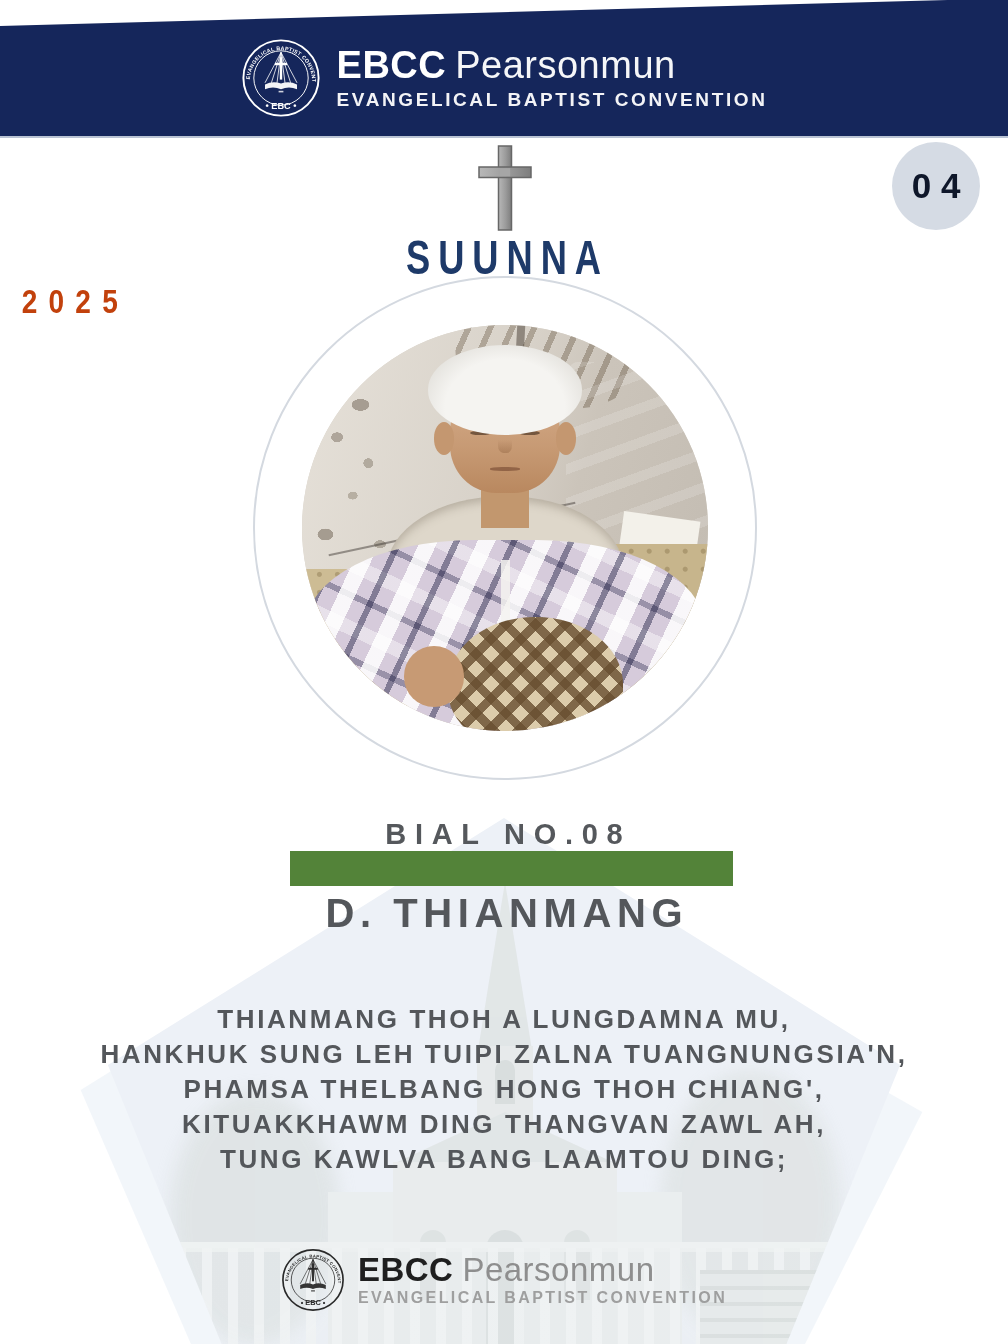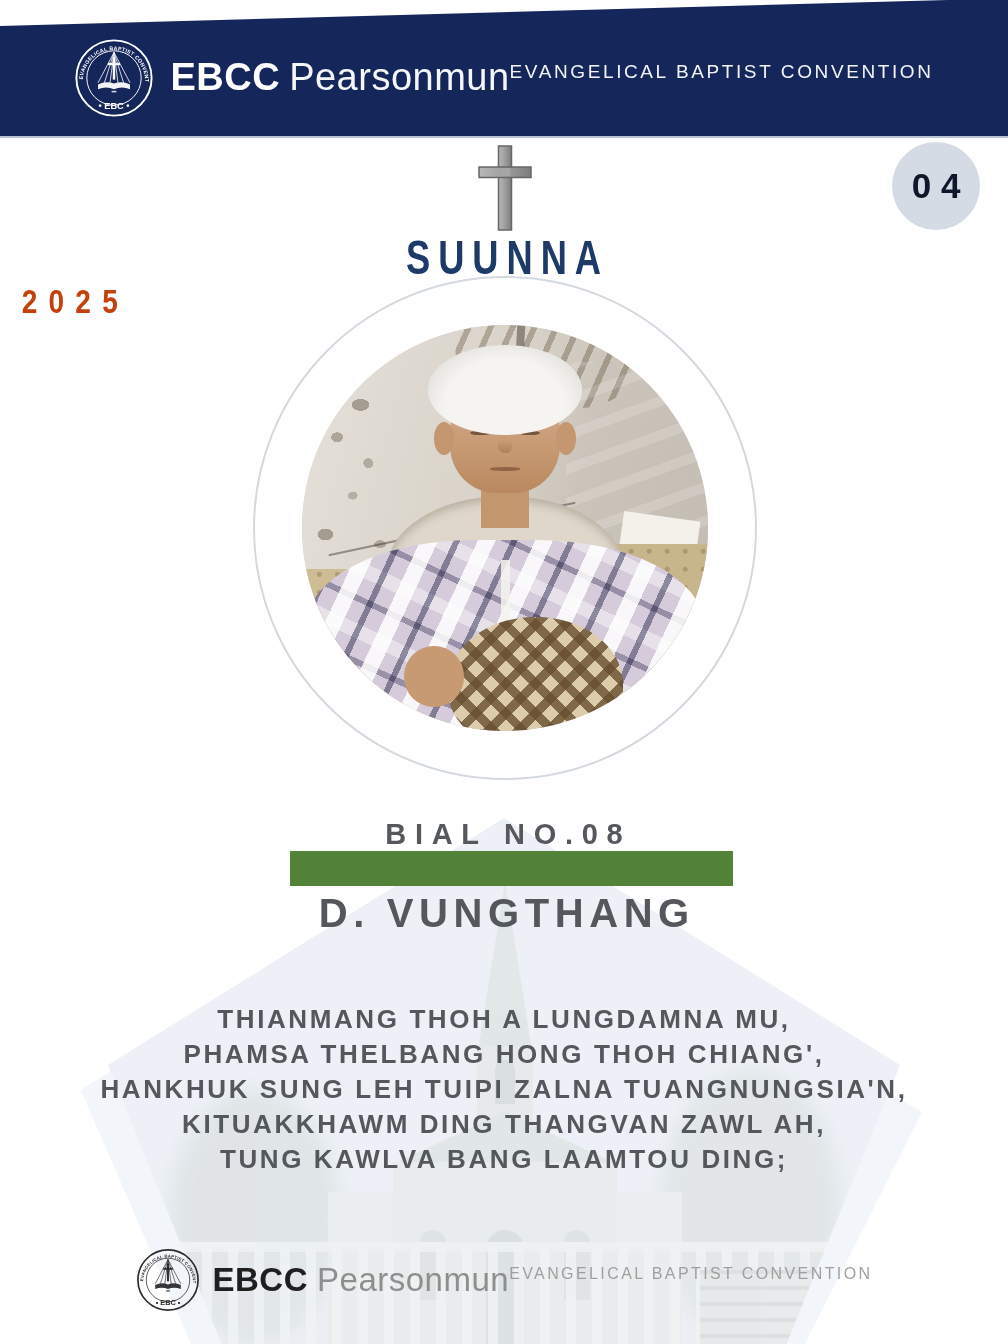--- a/index.html
+++ b/index.html
@@ -8,25 +8,25 @@
   .card { position:relative; width:1008px; height:1344px; background:#ffffff; overflow:hidden; }
 
   
   .header { position:absolute; left:0; top:0; width:1008px; height:138px;
             background:#15265b; border-bottom:2px solid #b9c3d4; }
   .white-wedge { position:absolute; left:0; top:0; width:100%; height:26px; background:#ffffff;
                  clip-path:polygon(0 0, 94% 0, 0 100%); }
   .header-inner { position:absolute; left:0; top:30px; width:100%; height:96px;
                   display:flex; align-items:center; justify-content:center; gap:16px; color:#ffffff; }
   .seal { flex:0 0 auto; }
-  .brand { display:flex; flex-direction:row; line-height:1.05; }
+  .brand { display:flex; flex-direction:column; line-height:1.05; }
   .brand-line1 { font-size:38px; letter-spacing:.5px; white-space:nowrap; }
   .brand-bold { font-weight:800; }
   .brand-light { font-weight:400; opacity:.96; margin-left:9px; }
-  .brand-line2 { font-size:19px; font-weight:400; letter-spacing:2.6px; margin-top:4px; white-space:nowrap; opacity:.95; }
+  .brand-line2 { font-size:19px; font-weight:700; letter-spacing:2.6px; margin-top:4px; white-space:nowrap; opacity:.95; }
 
   
   .badge { position:absolute; left:892px; top:142px; width:88px; height:88px; border-radius:50%;
            background:#d5dbe4; display:flex; align-items:center; justify-content:center;
            color:#0f172a; font-weight:800; font-size:35px; letter-spacing:.28em; text-indent:.28em; }
 
   
   .cross { position:absolute; left:476px; top:145px; width:58px; height:86px; }
 
   
@@ -245,26 +245,26 @@
     </div>
     <div class="ph-ear-l"></div>
     <div class="ph-ear-r"></div>
     <div class="ph-hair"></div>
     <div class="ph-hat"></div>
     <div class="ph-hand"></div>
   </div>
 
   <div class="bial">BIAL NO.08</div>
   <div class="greenbar"></div>
-  <div class="name">D. VUNGTHANG</div>
+  <div class="name">D. THIANMANG</div>
 
   <div class="poem">
     <div>THIANMANG THOH A LUNGDAMNA MU,</div>
+    <div>HANKHUK SUNG LEH TUIPI ZALNA TUANGNUNGSIA'N,</div>
     <div>PHAMSA THELBANG HONG THOH CHIANG',</div>
-    <div>HANKHUK SUNG LEH TUIPI ZALNA TUANGNUNGSIA'N,</div>
     <div>KITUAKKHAWM DING THANGVAN ZAWL AH,</div>
     <div>TUNG KAWLVA BANG LAAMTOU DING;</div>
   </div>
 
   <div class="footer">
     <svg class="seal" viewBox="0 0 100 100" width="64" height="64">
       <circle cx="50" cy="50" r="47" fill="none" stroke="currentColor" stroke-width="2.6"></circle>
       <circle cx="50" cy="50" r="34" fill="none" stroke="currentColor" stroke-width="1.2"></circle>
       <path id="arcT2" d="M 11,54 A 39,39 0 0 1 89,54" fill="none"></path>
       <text font-size="6.6" font-weight="700" letter-spacing="0.4" fill="currentColor">

